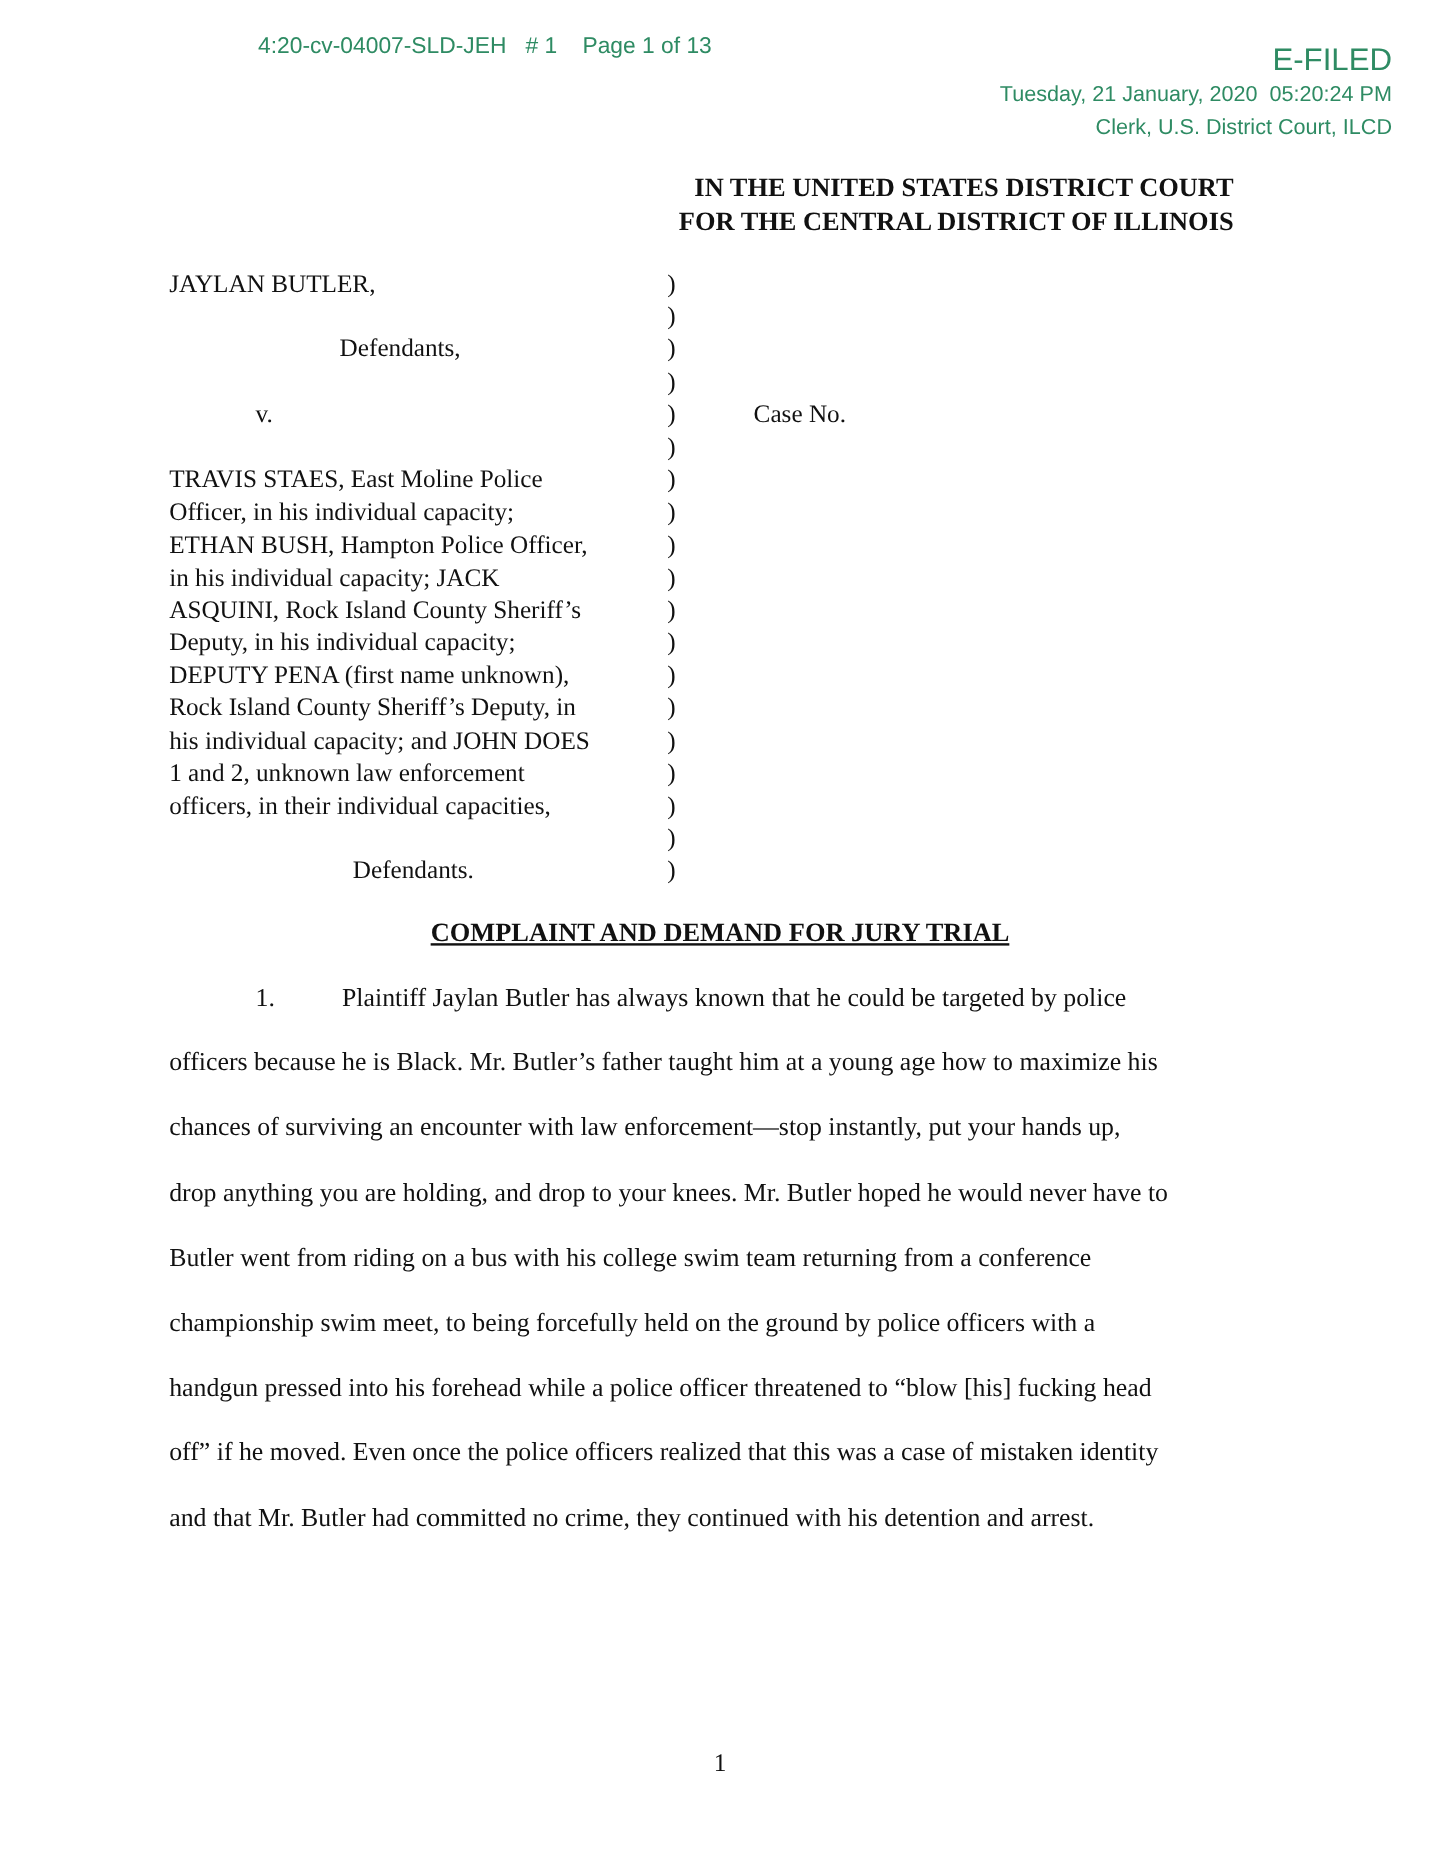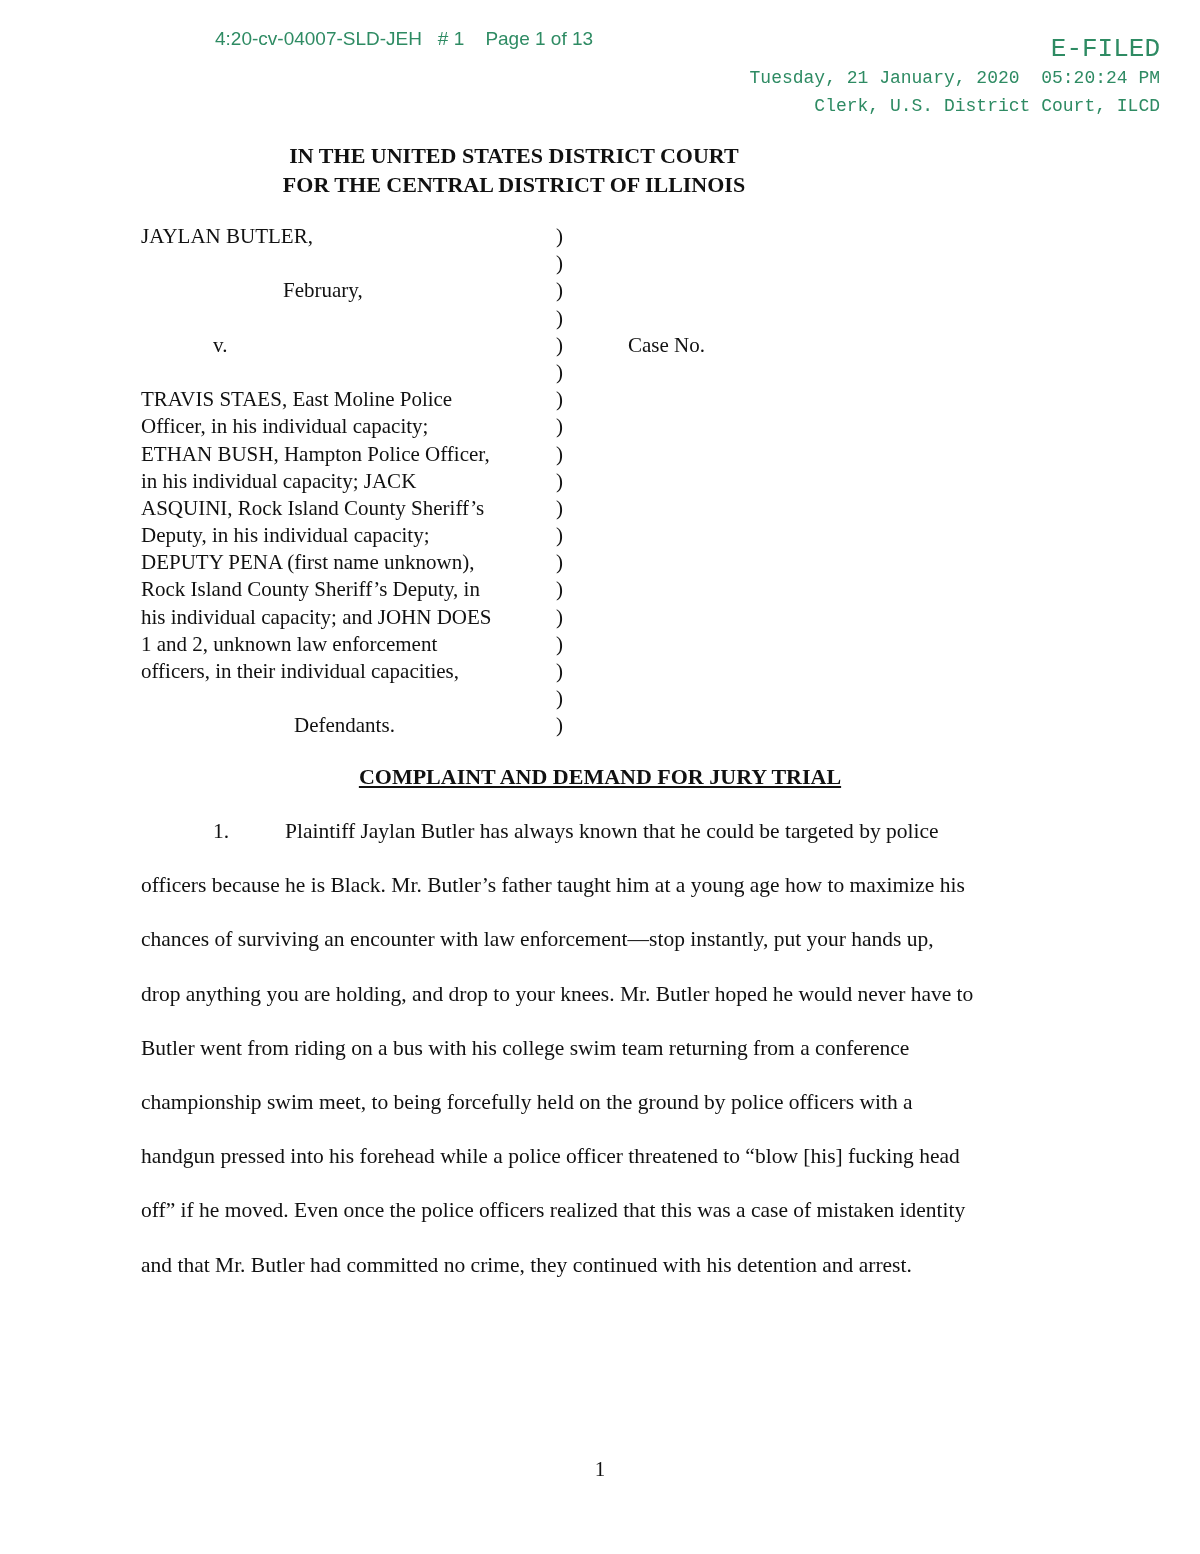--- a/index.html
+++ b/index.html
@@ -1,24 +1,24 @@
 <!DOCTYPE html>
 <html><head>
 <meta charset="utf-8">
 <style>
   html, body { margin: 0; padding: 0; background: #ffffff; }
   body { width: 1200px; height: 1554px; position: relative; overflow: hidden;
          font-family: "Liberation Serif", serif; color: #111; }
   .stamp-top { position: absolute; top: 28px; left: 215px; font-family: "Liberation Sans", sans-serif;
                font-size: 19px; color: #2e8b63; white-space: pre; }
   .efiled { position: absolute; right: 40px; top: 34px; text-align: right;
-            font-family: Liberation Mono, monospace; color: #2e8b63; }
+            font-family: Liberation Sans, sans-serif; color: #2e8b63; }
   .efiled .big { font-size: 26px; line-height: 30px; }
   .efiled .small { font-size: 18px; line-height: 28px; margin-left: 32px; }
-  .court { position: absolute; top: 141px; left: 0; width: 1028px; text-align: center;
+  .court { position: absolute; top: 141px; left: 0; width: 1028px; text-align: right;
            font-weight: bold; font-size: 22px; line-height: 29px; }
   .caption { position: absolute; top: 223px; left: 141px; width: 1000px; }
   .cap-row { position: relative; height: 27.2px; font-size: 21px; line-height: 27px; }
   .cap-left { position: absolute; left: 0; white-space: nowrap; }
   .cap-paren { position: absolute; left: 415px; }
   .cap-right { position: absolute; left: 487px; }
   .title { position: absolute; top: 764px; left: 0; width: 1200px; text-align: center;
            font-weight: bold; font-size: 22px; }
   .title span { text-decoration: underline; }
   .para { position: absolute; top: 816px; left: 141px; width: 920px; font-size: 21.5px; }
@@ -47,21 +47,21 @@
       <span class="cap-left" style="left: 0px;">JAYLAN BUTLER,</span>
       <span class="cap-paren">)</span>
       <span class="cap-right"></span>
     </div>
     <div class="cap-row">
       <span class="cap-left" style="left: 0px;"></span>
       <span class="cap-paren">)</span>
       <span class="cap-right"></span>
     </div>
     <div class="cap-row">
-      <span class="cap-left" style="left: 142px;">February,</span>
+      <span class="cap-left" style="left: 142px;">Defendants,</span>
       <span class="cap-paren">)</span>
       <span class="cap-right"></span>
     </div>
     <div class="cap-row">
       <span class="cap-left" style="left: 0px;"></span>
       <span class="cap-paren">)</span>
       <span class="cap-right"></span>
     </div>
     <div class="cap-row">
       <span class="cap-left" style="left: 72px;">v.</span>

